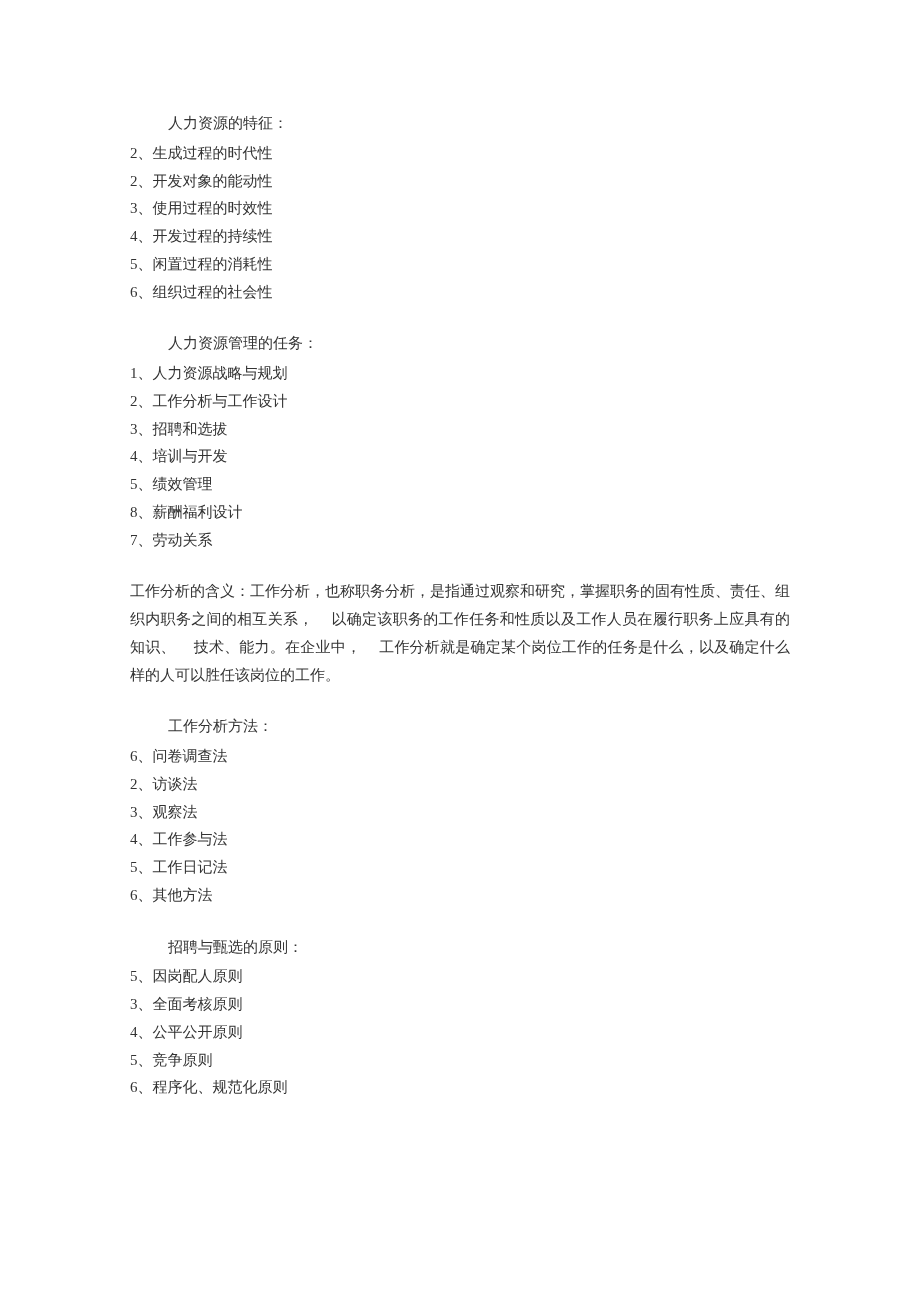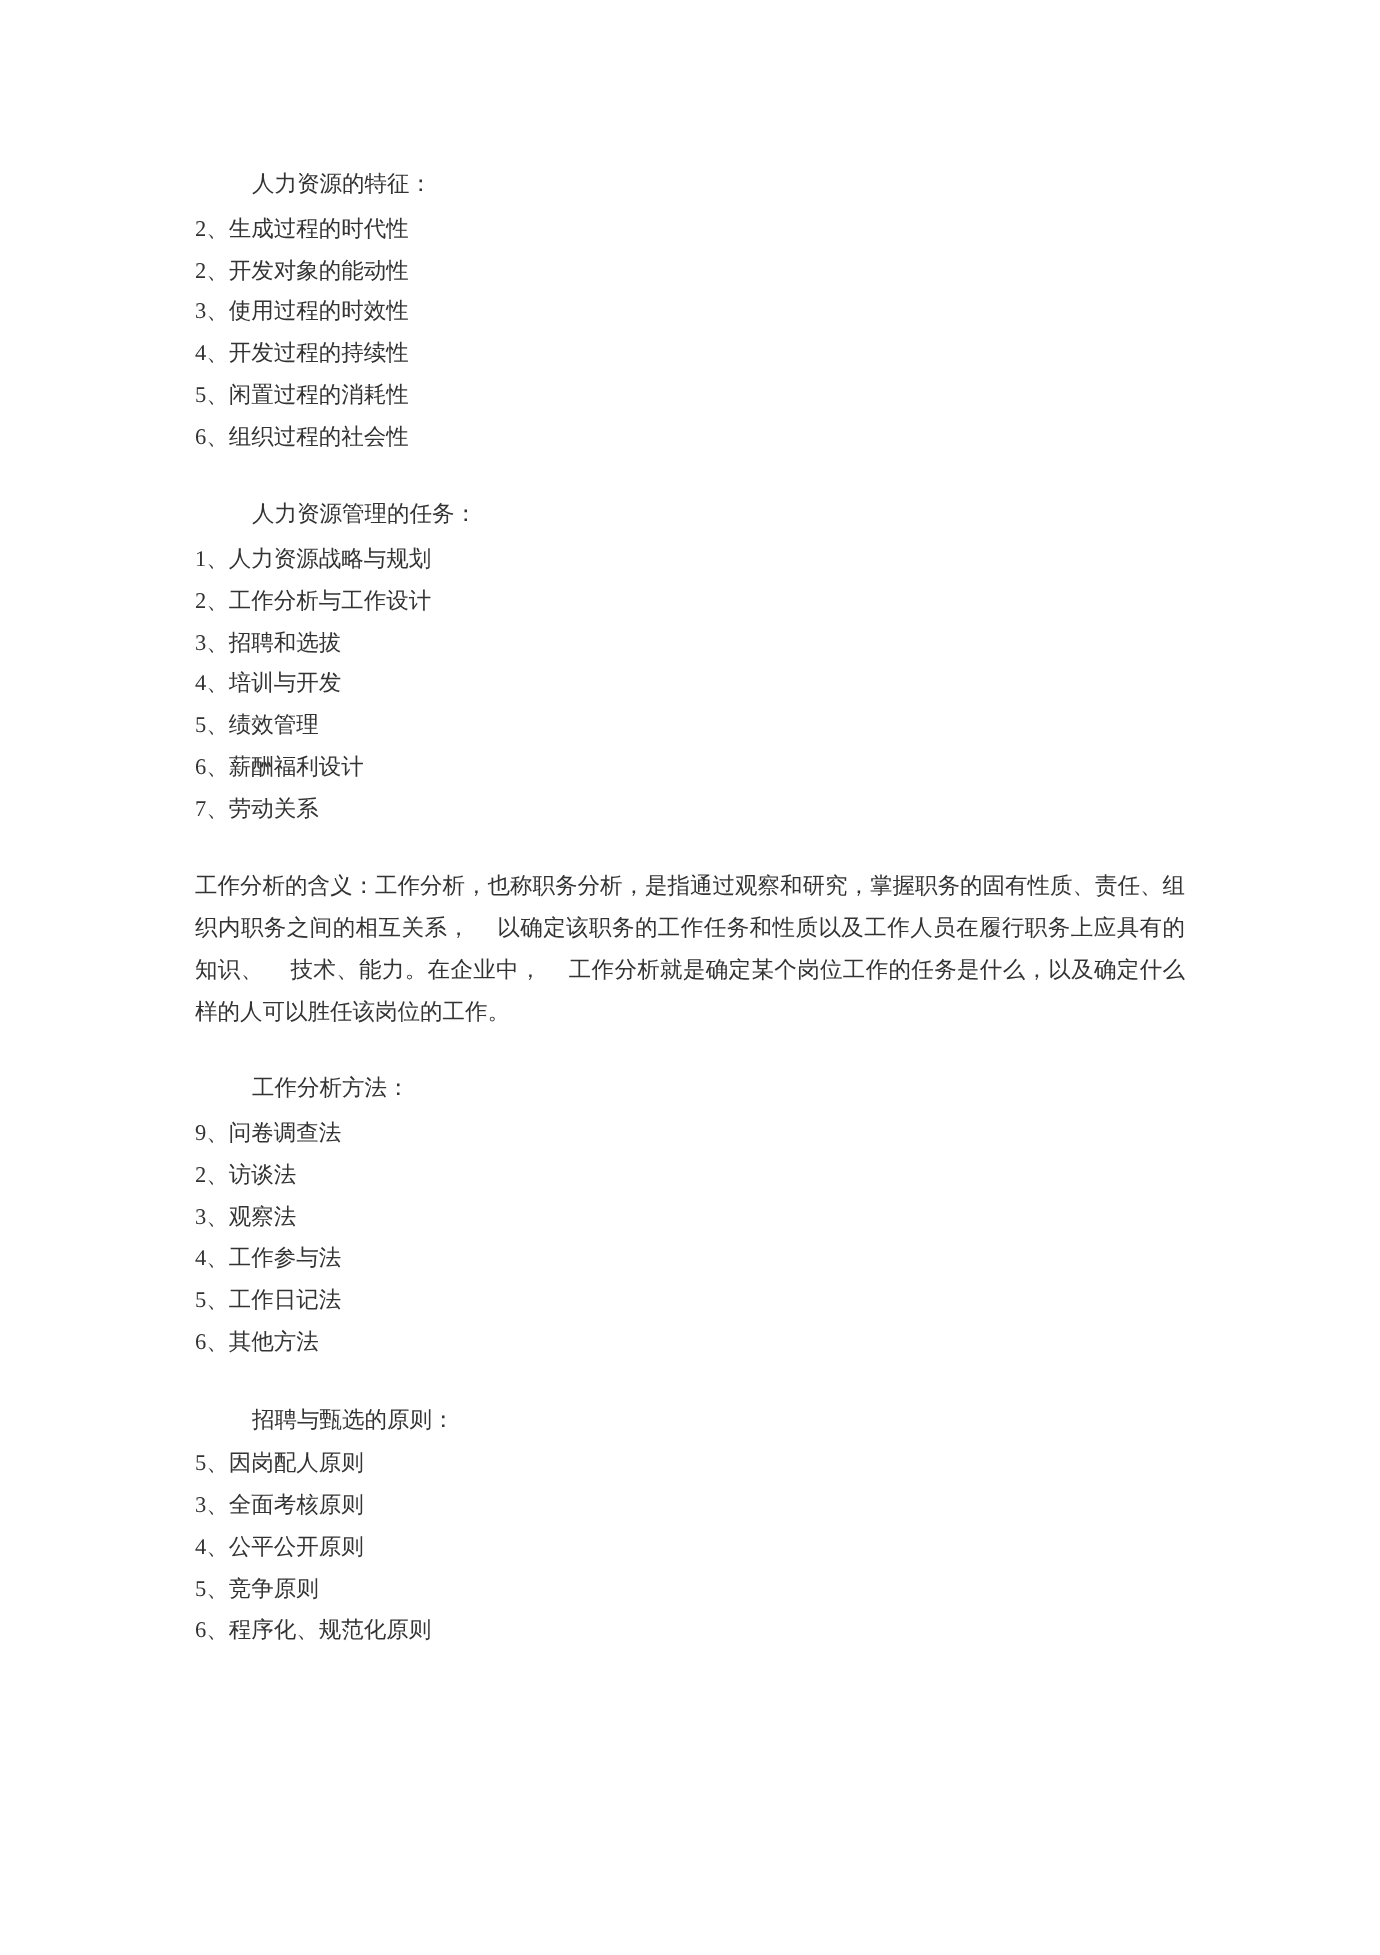--- a/index.html
+++ b/index.html
@@ -50,29 +50,29 @@
       <div class="list-item">5、闲置过程的消耗性</div>
       <div class="list-item">6、组织过程的社会性</div>
     </div>
     <div class="section">
       <div class="heading">人力资源管理的任务：</div>
       <div class="list-item">1、人力资源战略与规划</div>
       <div class="list-item">2、工作分析与工作设计</div>
       <div class="list-item">3、招聘和选拔</div>
       <div class="list-item">4、培训与开发</div>
       <div class="list-item">5、绩效管理</div>
-      <div class="list-item">6、薪酬福利设计</div>
+      <div class="list-item">8、薪酬福利设计</div>
       <div class="list-item">7、劳动关系</div>
     </div>
     <div class="section">
       <div class="paragraph"><span class="part">工作分析的含义：工作分析，也称职务分析，是指通过观察和研究，掌握职务的固有性质、责任、组织内职务之间的相互关系，</span><span class="part">以确定该职务的工作任务和性质以及工作人员在履行职务上应具有的知识、</span><span class="part">技术、能力。在企业中，</span><span class="part">工作分析就是确定某个岗位工作的任务是什么，以及确定什么样的人可以胜任该岗位的工作。</span></div>
     </div>
     <div class="section">
       <div class="heading">工作分析方法：</div>
-      <div class="list-item">9、问卷调查法</div>
+      <div class="list-item">6、问卷调查法</div>
       <div class="list-item">2、访谈法</div>
       <div class="list-item">3、观察法</div>
       <div class="list-item">4、工作参与法</div>
       <div class="list-item">5、工作日记法</div>
       <div class="list-item">6、其他方法</div>
     </div>
     <div class="section">
       <div class="heading">招聘与甄选的原则：</div>
       <div class="list-item">5、因岗配人原则</div>
       <div class="list-item">3、全面考核原则</div>

